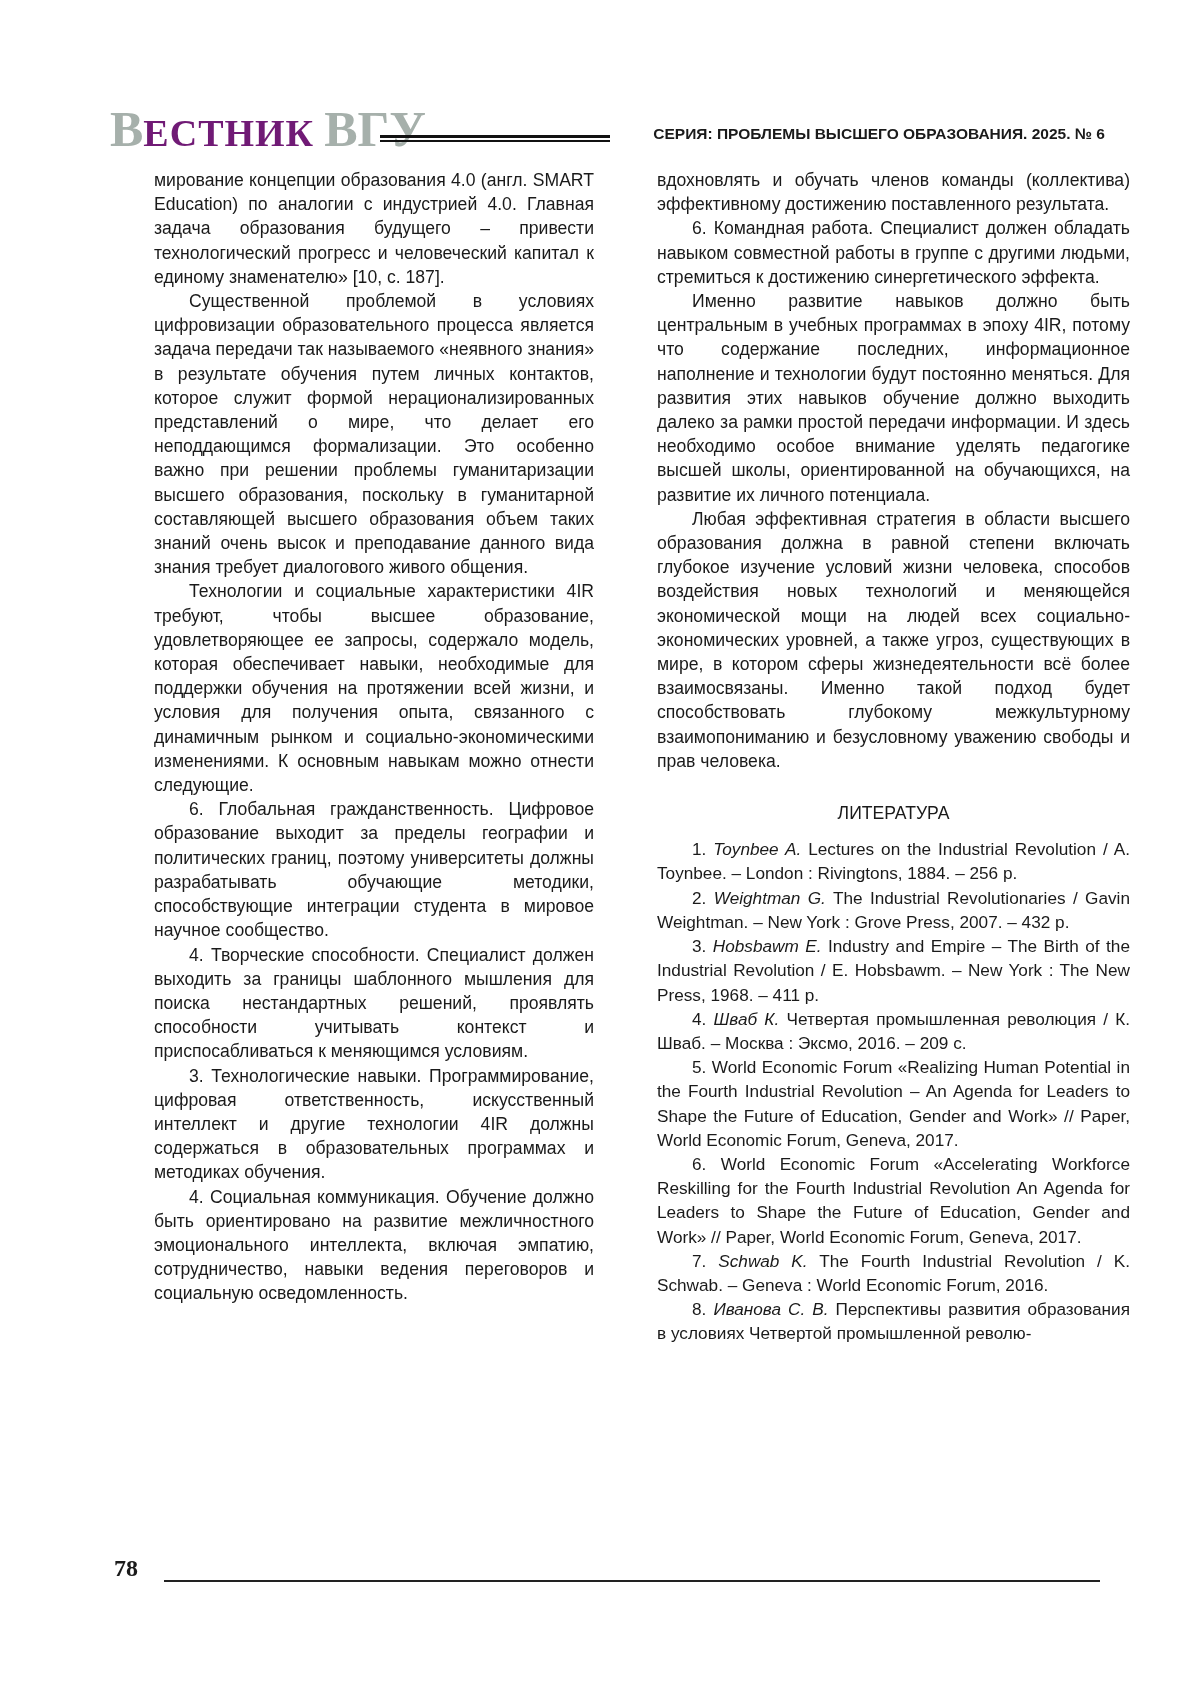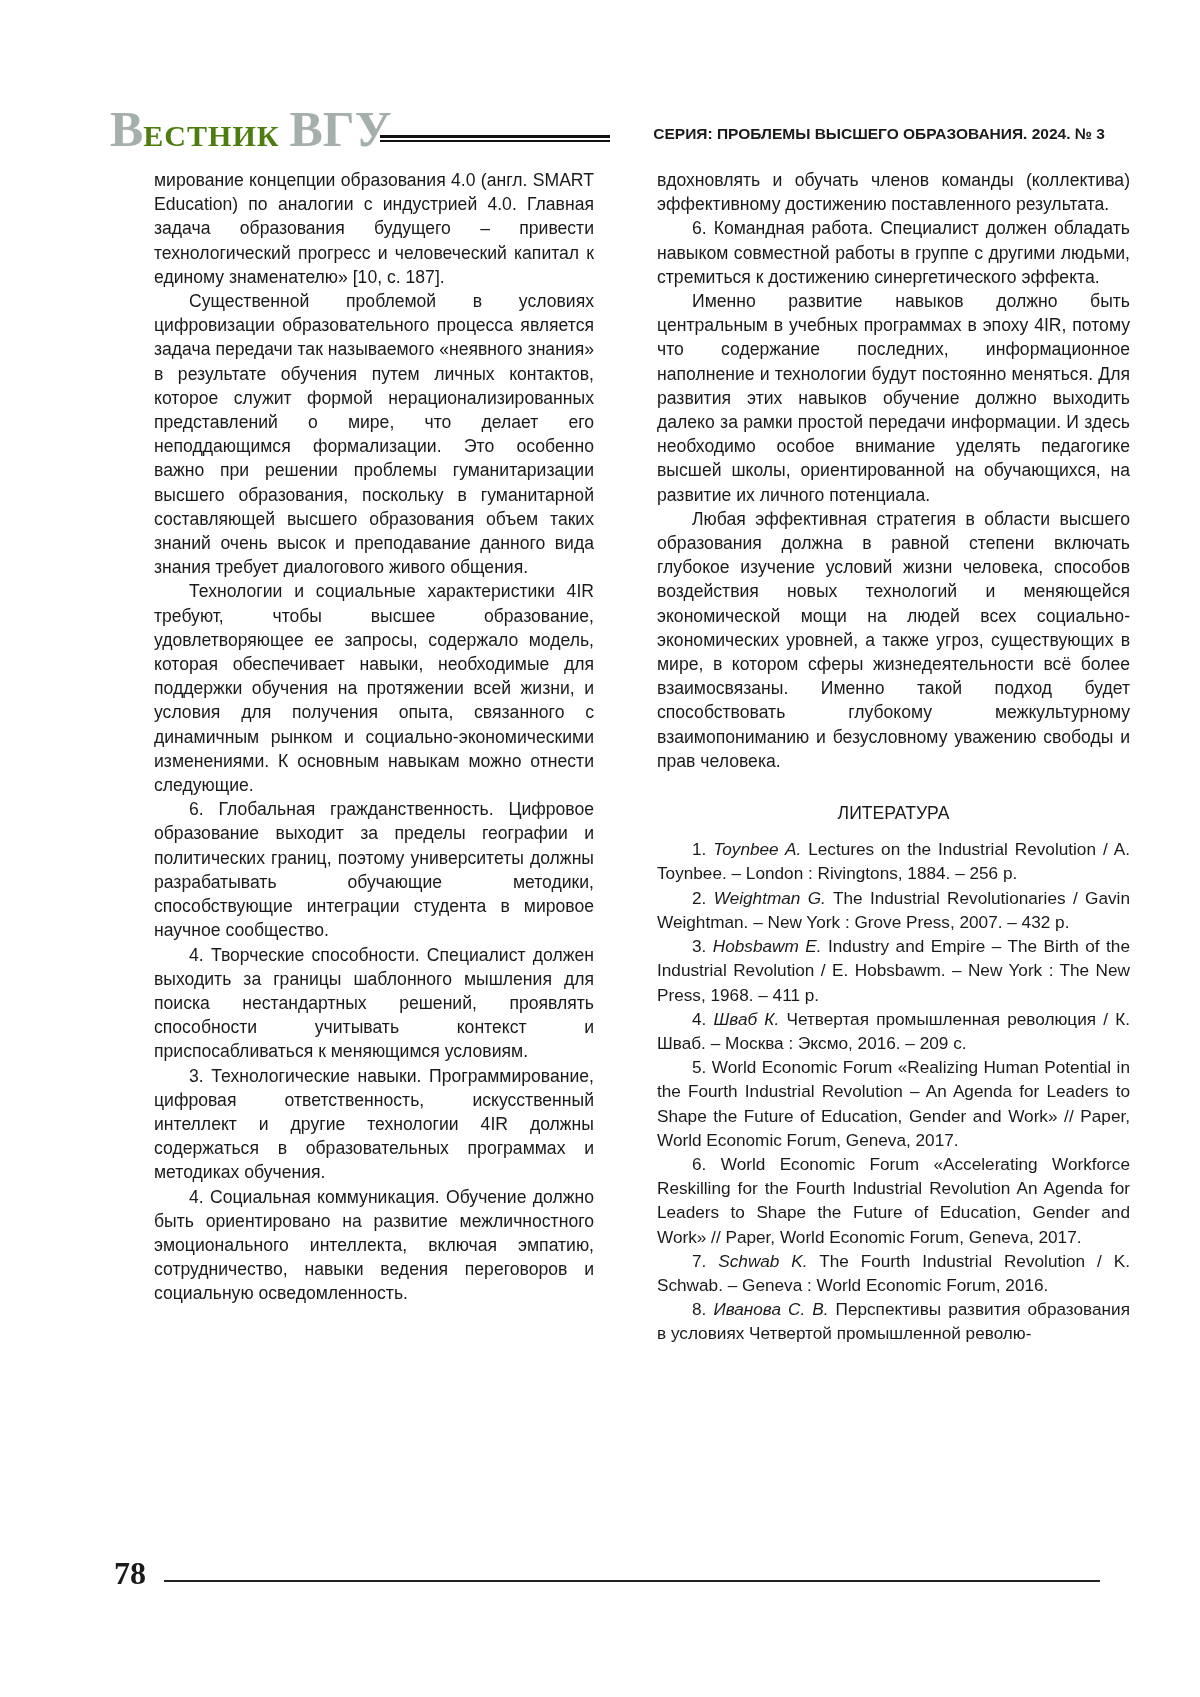--- a/index.html
+++ b/index.html
@@ -1,54 +1,54 @@
 <!DOCTYPE html>
 <html><head>
 <meta charset="utf-8">
 <style>
   html, body { margin: 0; padding: 0; background: #ffffff; }
   body { width: 1200px; height: 1697px; position: relative; overflow: hidden; color: #1a1a1a; }
 
   .header { position: absolute; left: 110px; top: 100px; width: 990px; height: 50px; }
   .logo { position: absolute; left: 0; top: 0; font-family: "Liberation Serif", serif; font-weight: bold; white-space: nowrap; }
   .logo .big { font-size: 50px; color: #a6b0ab; line-height: 50px; }
-  .logo .small { font-size: 30px; color: #4d7c0f; letter-spacing: 1px; text-align: right; }
+  .logo .small { font-size: 38px; color: #701a75; letter-spacing: 1px; text-align: right; }
   .logo .vgu { font-size: 50px; color: #a6b0ab; margin-left: 10px; }
   .rule-wrap { position: absolute; left: 270px; top: 35px; width: 230px; }
   .rule-thick { height: 3px; background: #111; }
   .rule-gap { height: 2px; }
   .rule-thin { height: 2px; background: #111; }
   .series { position: absolute; right: -5px; top: 25px; font-family: "Liberation Sans", sans-serif; font-weight: bold; font-size: 15.5px; color: #1a1a1a; white-space: nowrap; }
 
   .col { position: absolute; top: 168px; width: 440px; font-family: "Liberation Sans", sans-serif; font-size: 17.6px; line-height: 24.2px; text-align: justify; margin-left: 40px; }
   .col-left { left: 114px; }
   .col-right { left: 617px; width: 473px; }
   .col p { margin: 0; text-indent: 35px; }
   .col p.noindent { text-indent: 0; }
   .lit-title { text-align: center; text-indent: 0 !important; margin: 28px 0 12px 0 !important; }
   .refs p { font-size: 17.2px; line-height: 24.2px; }
   .refs i { font-style: italic; }
 
   .footer { position: absolute; left: 114px; top: 1555px; width: 986px; height: 30px; }
-  .page-num { position: absolute; left: 0; top: 0; font-family: "Liberation Serif", serif; font-weight: bold; font-size: 32px; }
+  .page-num { position: absolute; left: 0; top: 0; font-family: "Liberation Serif", serif; font-weight: bold; font-size: 24px; }
   .footer-rule { position: absolute; left: 50px; right: 0; top: 25px; height: 2px; background: #222; }
 </style>
 </head>
 <body>
 
 <div class="header">
   <div class="logo">
     <span class="big">В</span><span class="small">ЕСТНИК</span><span class="vgu">ВГУ</span>
   </div>
   <div class="rule-wrap">
     <div class="rule-thick"></div>
       <div class="rule-gap"></div>
       <div class="rule-thin"></div>
   </div>
-  <div class="series">СЕРИЯ: ПРОБЛЕМЫ ВЫСШЕГО ОБРАЗОВАНИЯ. 2024. № 3</div>
+  <div class="series">СЕРИЯ: ПРОБЛЕМЫ ВЫСШЕГО ОБРАЗОВАНИЯ. 2025. № 6</div>
 </div>
 
 <div class="col col-left" id="left-col">
     <p class="noindent">мирование концепции образования 4.0 (англ. SMART Education) по аналогии с индустрией 4.0. Главная задача образования будущего – привести технологический прогресс и человеческий капитал к единому знаменателю» [10, с. 187].</p>
     <p>Существенной проблемой в условиях цифровизации образовательного процесса является задача передачи так называемого «неявного знания» в результате обучения путем личных контактов, которое служит формой нерационализированных представлений о мире, что делает его неподдающимся формализации. Это особенно важно при решении проблемы гуманитаризации высшего образования, поскольку в гуманитарной составляющей высшего образования объем таких знаний очень высок и преподавание данного вида знания требует диалогового живого общения.</p>
     <p>Технологии и социальные характеристики 4IR требуют, чтобы высшее образование, удовлетворяющее ее запросы, содержало модель, которая обеспечивает навыки, необходимые для поддержки обучения на протяжении всей жизни, и условия для получения опыта, связанного с динамичным рынком и социально-экономическими изменениями. К основным навыкам можно отнести следующие.</p>
     <p>6. Глобальная гражданственность. Цифровое образование выходит за пределы географии и политических границ, поэтому университеты должны разрабатывать обучающие методики, способствующие интеграции студента в мировое научное сообщество.</p>
     <p>4. Творческие способности. Специалист должен выходить за границы шаблонного мышления для поиска нестандартных решений, проявлять способности учитывать контекст и приспосабливаться к меняющимся условиям.</p>
     <p>3. Технологические навыки. Программирование, цифровая ответственность, искусственный интеллект и другие технологии 4IR должны содержаться в образовательных программах и методиках обучения.</p>
     <p>4. Социальная коммуникация. Обучение должно быть ориентировано на развитие межличностного эмоционального интеллекта, включая эмпатию, сотрудничество, навыки ведения переговоров и социальную осведомленность.</p>

